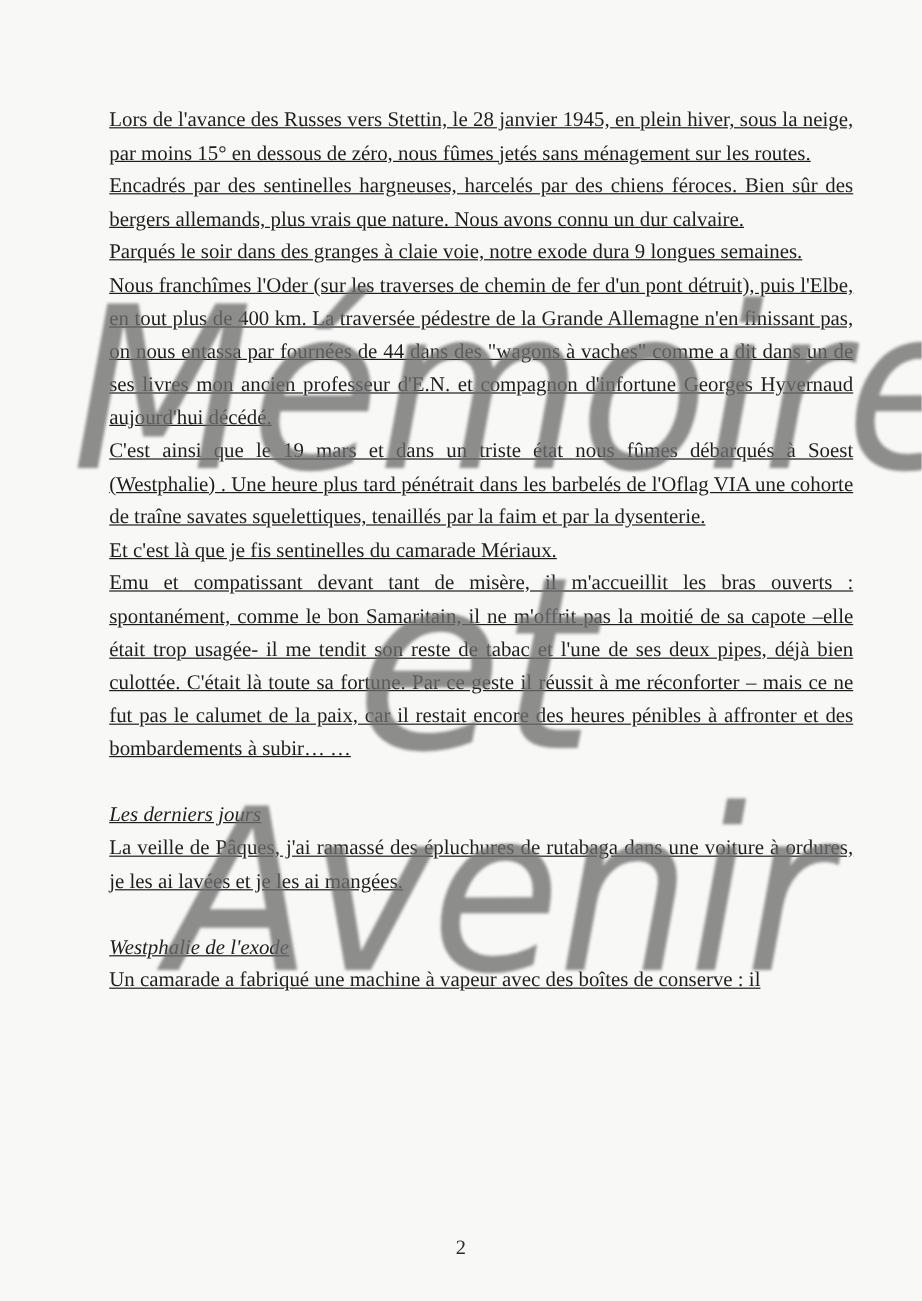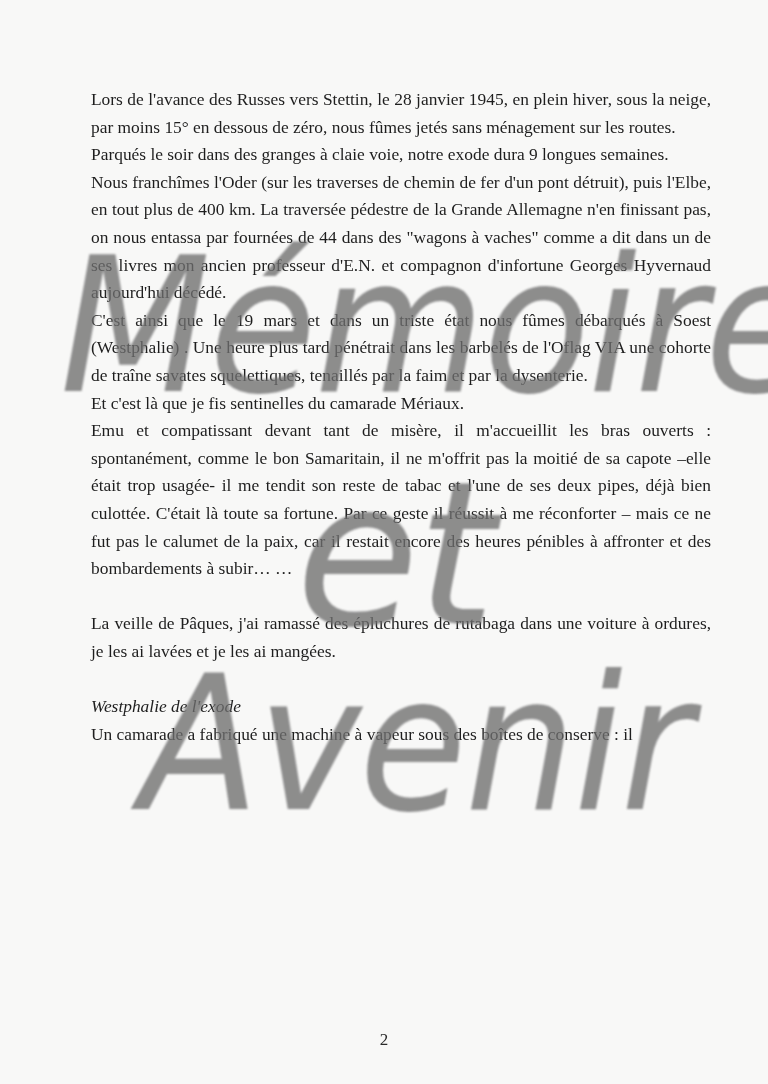--- a/index.html
+++ b/index.html
@@ -14,20 +14,21 @@
       position: absolute; left: 0; top: 0; width: 768px; height: 1084px;
       background: #f8f8f7;
     }
     .text {
       position: absolute;
       left: 91px; top: 86px; width: 620px;
       font-size: 17.4px;
       line-height: 27.6px;
       text-align: justify;
       z-index: 1;
+      text-decoration: underline;
     }
     .text p { margin: 0; }
     .text .gap { height: 27.6px; }
     .text .heading { font-style: italic; }
     .page-number {
       position: absolute; left: 0; width: 768px; top: 1030px;
       text-align: center; font-size: 17px; color: #2a2a2a; z-index: 1;
     }
     .watermark {
       position: absolute;
@@ -43,30 +44,32 @@
     .wm-memoire { left: 60px; top: 232px; font-size: 188px; line-height: 1; transform: scaleX(0.93); transform-origin: left top; }
     .wm-et { left: 296px; top: 455px; font-size: 200px; line-height: 1; }
     .wm-avenir { left: 140px; top: 650px; font-size: 188px; line-height: 1; transform: scaleX(0.93); transform-origin: left top; }
   </style>
 </head>
 <body>
 
 <div class="page">
   <div class="text">
     <p>Lors de l'avance des Russes vers Stettin, le 28 janvier 1945, en plein hiver, sous la neige, par moins 15° en dessous de zéro,  nous fûmes jetés sans ménagement sur les routes.</p>
+    <p>Encadrés par des sentinelles hargneuses, harcelés par des chiens féroces. Bien sûr des bergers allemands, plus vrais que nature. Nous avons connu un     dur calvaire.</p>
     <p>Parqués le soir dans des granges à claie voie, notre exode dura 9 longues semaines.</p>
     <p>Nous franchîmes  l'Oder (sur les traverses de chemin de fer d'un pont détruit), puis l'Elbe, en tout plus de 400 km. La traversée pédestre de la Grande Allemagne n'en finissant pas, on nous entassa par fournées de 44 dans des "wagons à vaches" comme a dit dans un de ses livres mon ancien professeur d'E.N. et compagnon d'infortune Georges Hyvernaud aujourd'hui décédé.</p>
     <p>C'est ainsi que le 19 mars et dans un triste état nous fûmes débarqués à Soest (Westphalie) . Une heure plus tard pénétrait dans les barbelés de l'Oflag VIA une cohorte de traîne savates squelettiques, tenaillés par la faim et par la dysenterie.</p>
     <p>Et c'est là que je fis sentinelles du camarade Mériaux.</p>
     <p>Emu et compatissant devant tant de misère, il m'accueillit les bras ouverts : spontanément, comme le bon Samaritain, il ne m'offrit pas la moitié de sa capote –elle était trop usagée- il me tendit son reste de tabac et l'une de ses deux pipes, déjà bien culottée. C'était là toute sa fortune. Par ce geste il réussit à me réconforter – mais ce ne fut pas le calumet de la paix, car il restait encore des heures pénibles à affronter et des bombardements à subir… …</p>
     <div class="gap"></div>
+    <p class="heading">Les derniers jours</p>
     <p>La veille de Pâques, j'ai ramassé des épluchures de rutabaga dans une voiture à ordures, je les ai lavées et je les ai mangées.</p>
     <div class="gap"></div>
     <p class="heading">Westphalie de l'exode</p>
-    <p>Un camarade a fabriqué une machine à vapeur sous des boîtes de conserve : il</p>
+    <p>Un camarade a fabriqué une machine à vapeur avec des boîtes de conserve : il</p>
   </div>
 
   <div class="watermark wm-memoire">Mémoire</div>
   <div class="watermark wm-et">et</div>
   <div class="watermark wm-avenir">Avenir</div>
 
   <div class="page-number">2</div>
 </div>
 
 </body></html>

